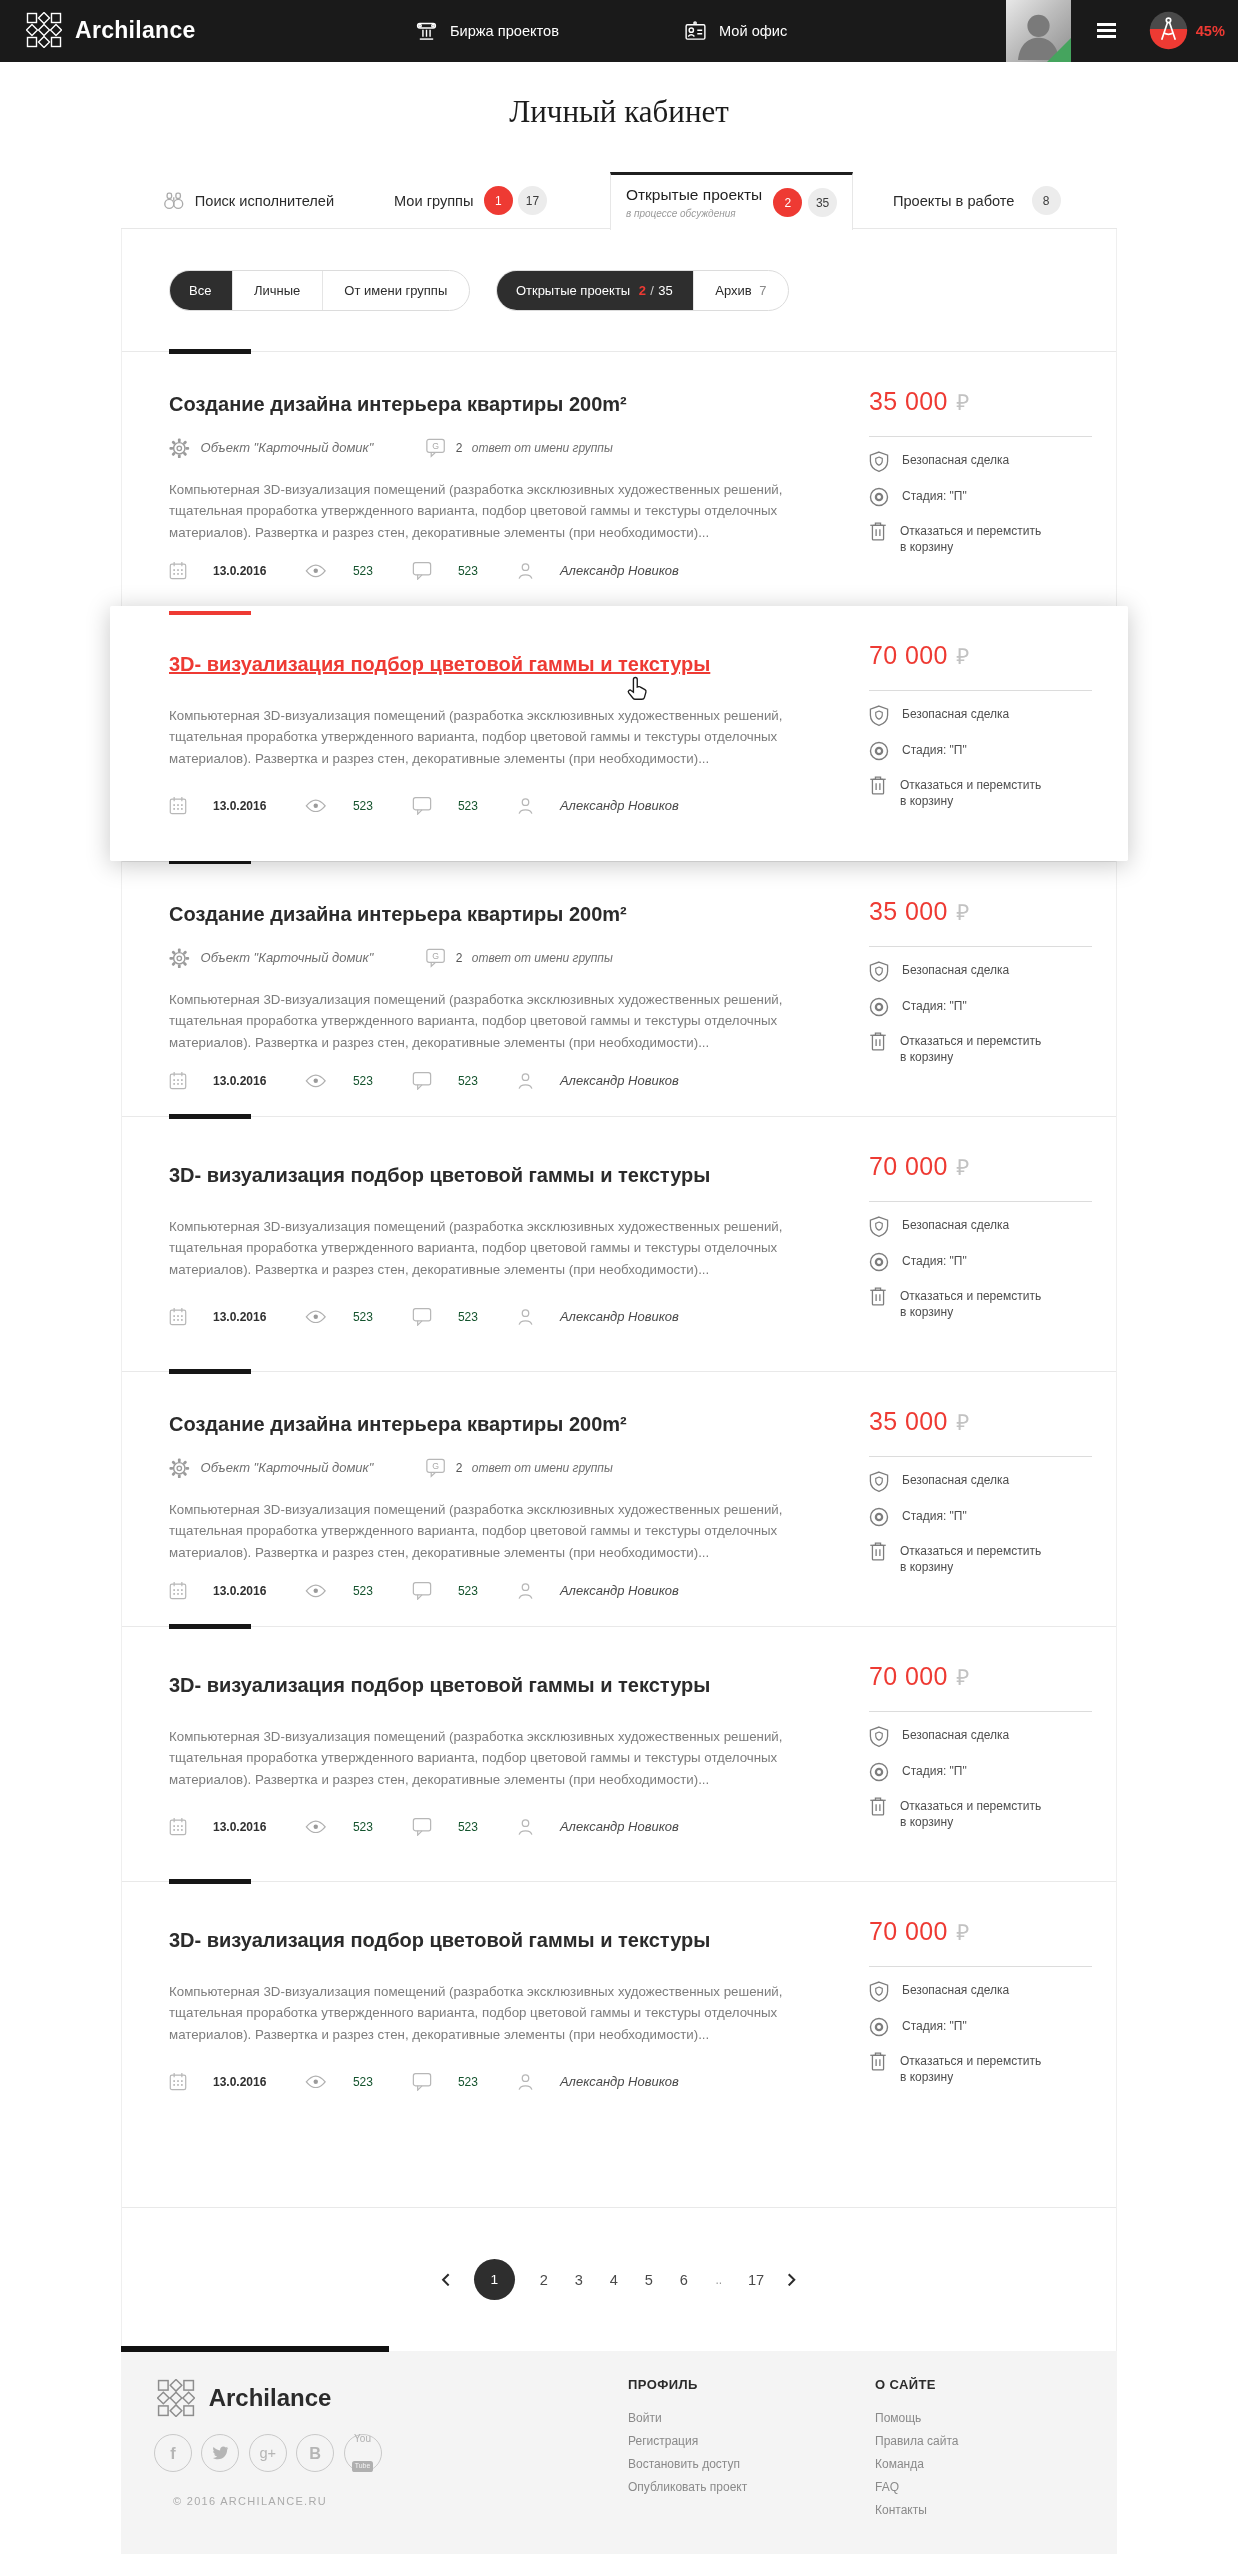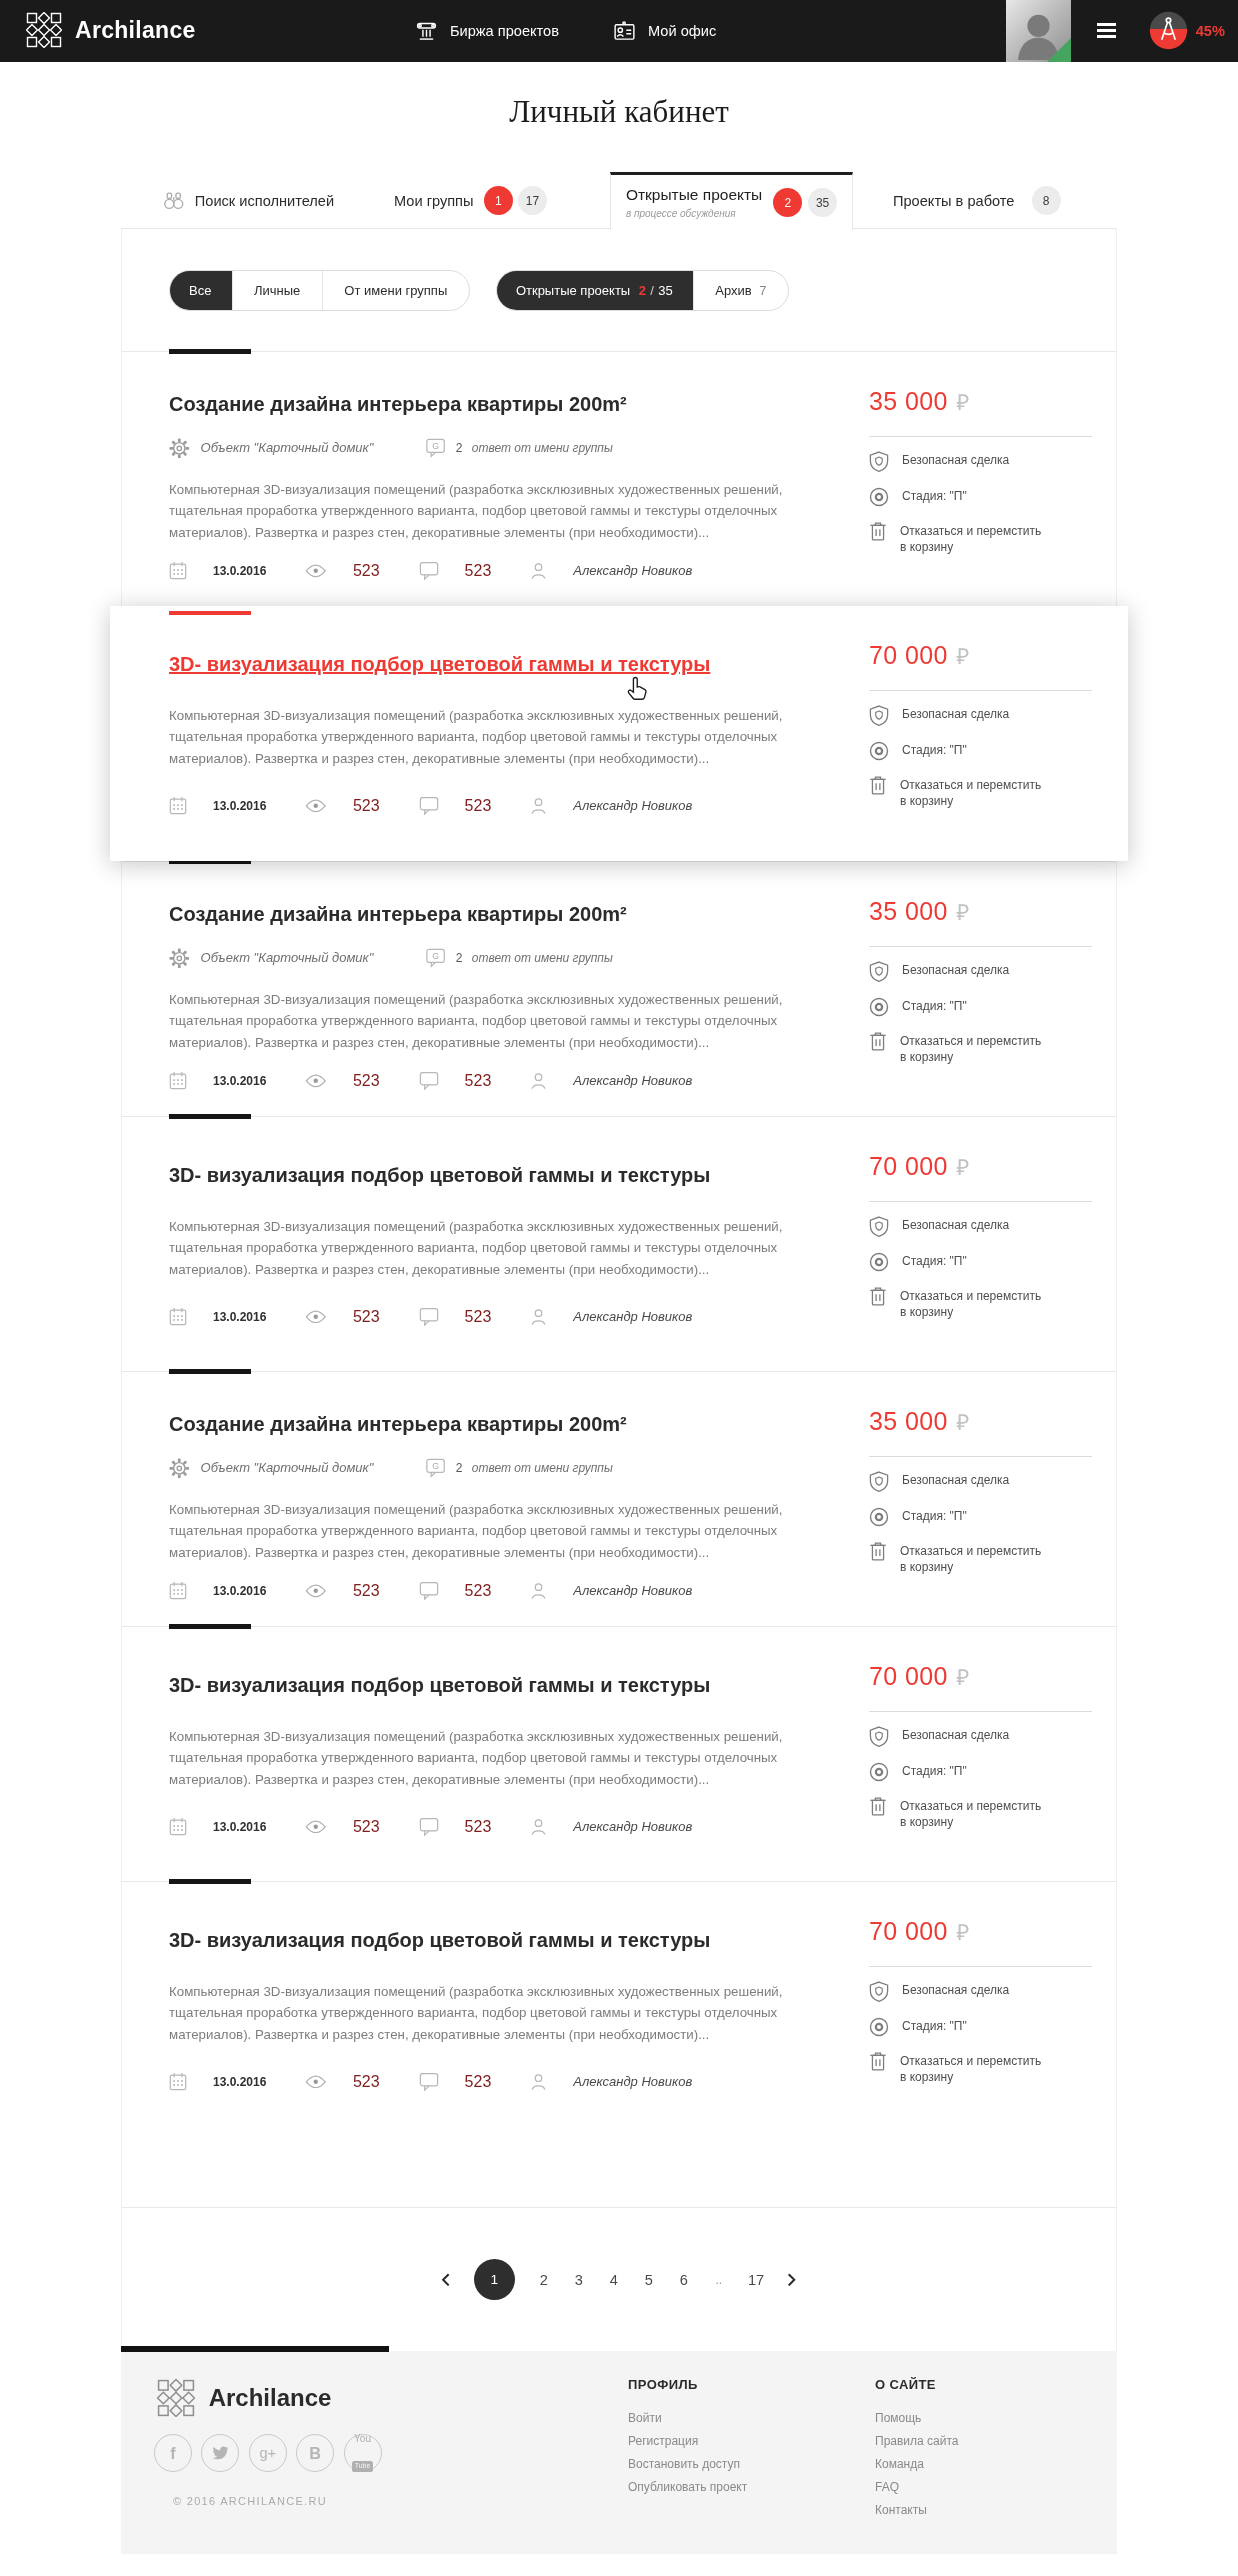--- a/index.html
+++ b/index.html
@@ -9,21 +9,21 @@
     font-family:"Liberation Sans", sans-serif;
     background:#ffffff; color:#2b2b2b; overflow:hidden;
   }
   
   .header { position:relative; height:62px; background:#1a1a1a; z-index:10; }
   .brand { position:absolute; left:26px; top:12px; display:flex; align-items:center; gap:13px; }
   .brand-name { color:#fff; font-size:23px; font-weight:bold; letter-spacing:0.3px; }
   .nav-item { position:absolute; top:0; height:62px; display:flex; align-items:center; gap:11px;
               color:#fff; font-size:14.6px; cursor:pointer; }
   .nav-item.n1 { left:414px; }
-  .nav-item.n2 { left:612px; }
+  .nav-item.n2 { left:683px; }
   .avatar { position:absolute; left:1006px; top:0; width:65px; height:62px; overflow:hidden;
             background:linear-gradient(135deg,#e8e8e8 0%,#bdbdbd 45%,#8f8f8f 100%); }
   .avatar svg { position:absolute; left:5.2px; top:6.9px; }
   .avatar .green-corner { position:absolute; right:-0.9px; bottom:-0.9px; width:0; height:0;
             border-left:26px solid transparent; border-bottom:26px solid #45a45e; }
   .burger { position:absolute; left:1097px; top:23px; width:19px; cursor:pointer; }
   .burger div { height:2.6px; background:#fff; margin-bottom:3.4px; }
   .progress-wrap { position:absolute; left:1149px; top:11px; display:flex; align-items:center; gap:7.7px; }
   .progress-pct { color:#ee3a33; font-size:14.6px; font-weight:bold; }
 
@@ -83,21 +83,21 @@
   .meta-resp { display:flex; align-items:center; gap:9.4px; margin-left:53px; }
   .meta-resp .num { font-size:12px; color:#555; }
   .meta-resp .txt { font-size:12px; font-style:italic; color:#6f6f6f; }
   .card-desc { width:678px; font-size:13.3px; line-height:21.5px; color:#7d7d7d; margin-top:20.6px; }
   .card.no-meta .card-desc { margin-top:27.5px; }
   .card.no-meta .card-left { padding-top:45px; }
   .stats-row { display:flex; align-items:center; margin-top:18px; }
   .card.no-meta .stats-row { margin-top:27px; }
   .stat { display:flex; align-items:center; gap:26px; margin-right:39px; }
   .stat .date { font-size:12px; font-weight:bold; color:#2f2f2f; }
-  .stat .val { font-size:16px; color:#7f1d1d; }
+  .stat .val { font-size:12px; color:#14532d; }
   .stat .author { font-size:13px; font-style:italic; color:#4a4a4a; }
   .card-right { width:223px; flex-shrink:0; padding-top:34px; }
   .price-row { display:flex; align-items:baseline; }
   .price { font-size:25px; color:#ee3a33; letter-spacing:0.4px; }
   .rub { font-size:22px; color:#c2c2c2; margin-left:8.6px; }
   .side-sep { height:0.9px; background:#dcdcdc; margin-top:20px; }
   .side-row { display:flex; align-items:flex-start; gap:13px; margin-top:16px; font-size:12px; color:#4e4e4e; }
   .side-row .ic { flex-shrink:0; margin-top:-1.7px; }
   .side-row .two-line div { line-height:16.3px; }
   .cursor-overlay { position:absolute; left:516px; top:70px; z-index:5; pointer-events:none; }

